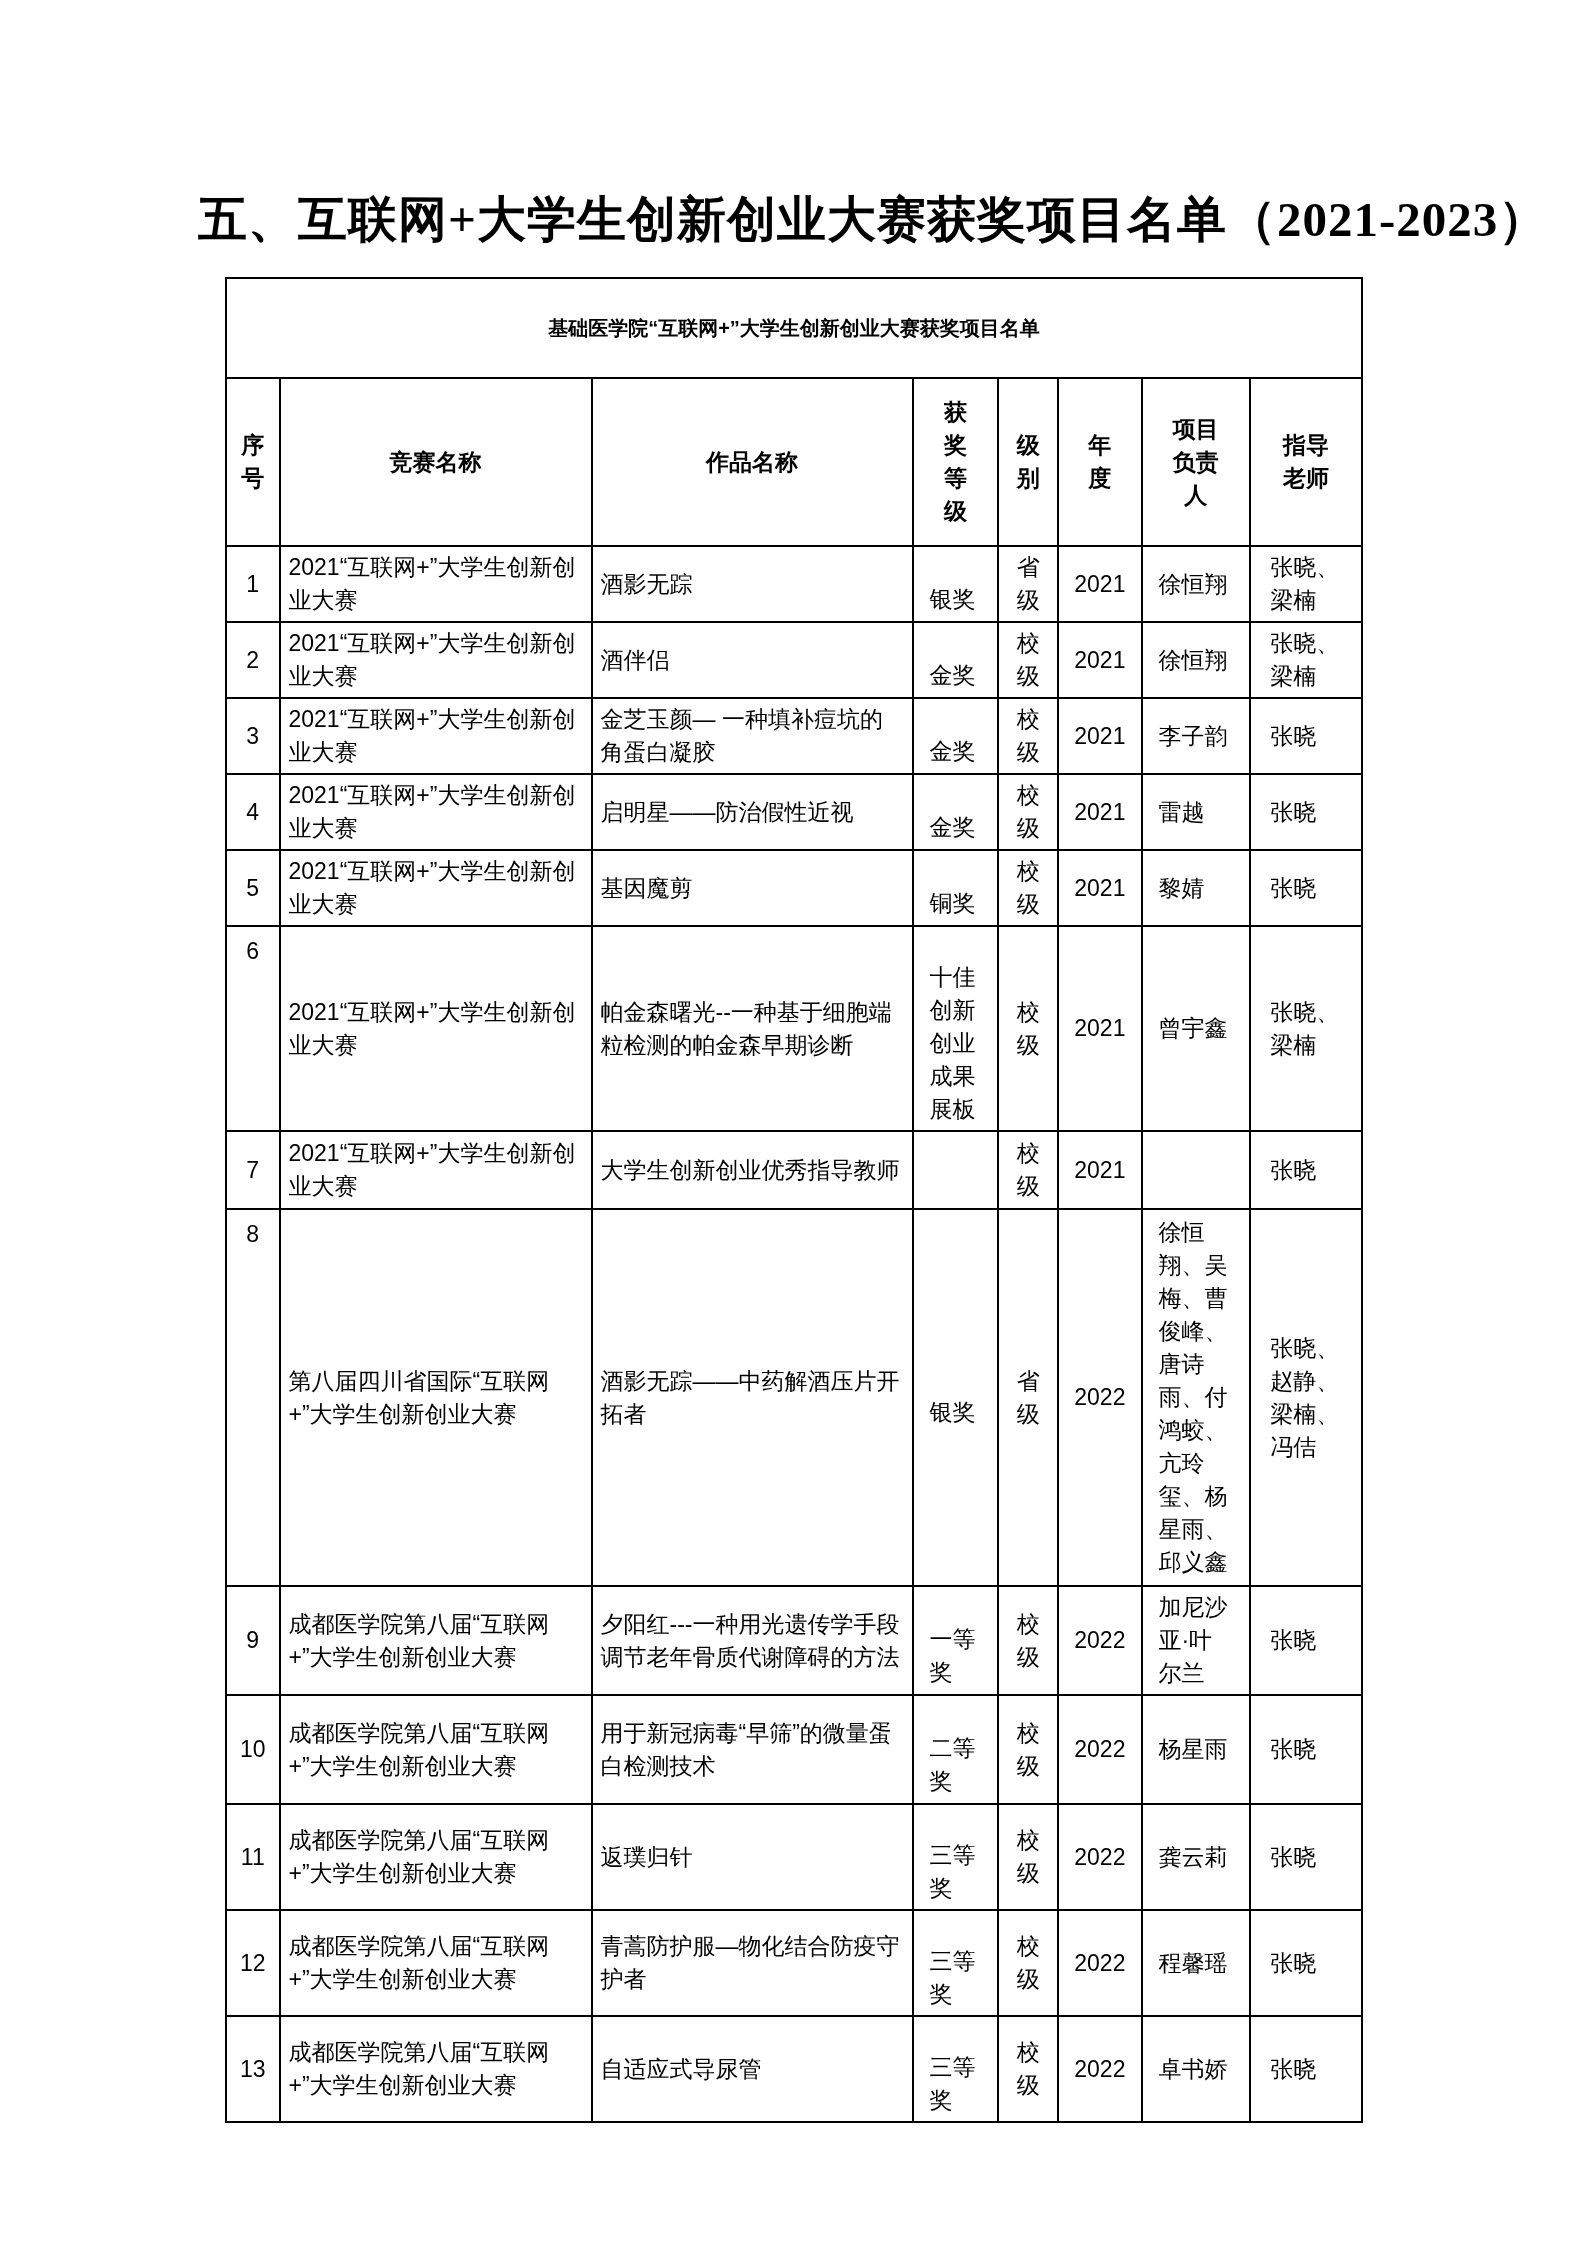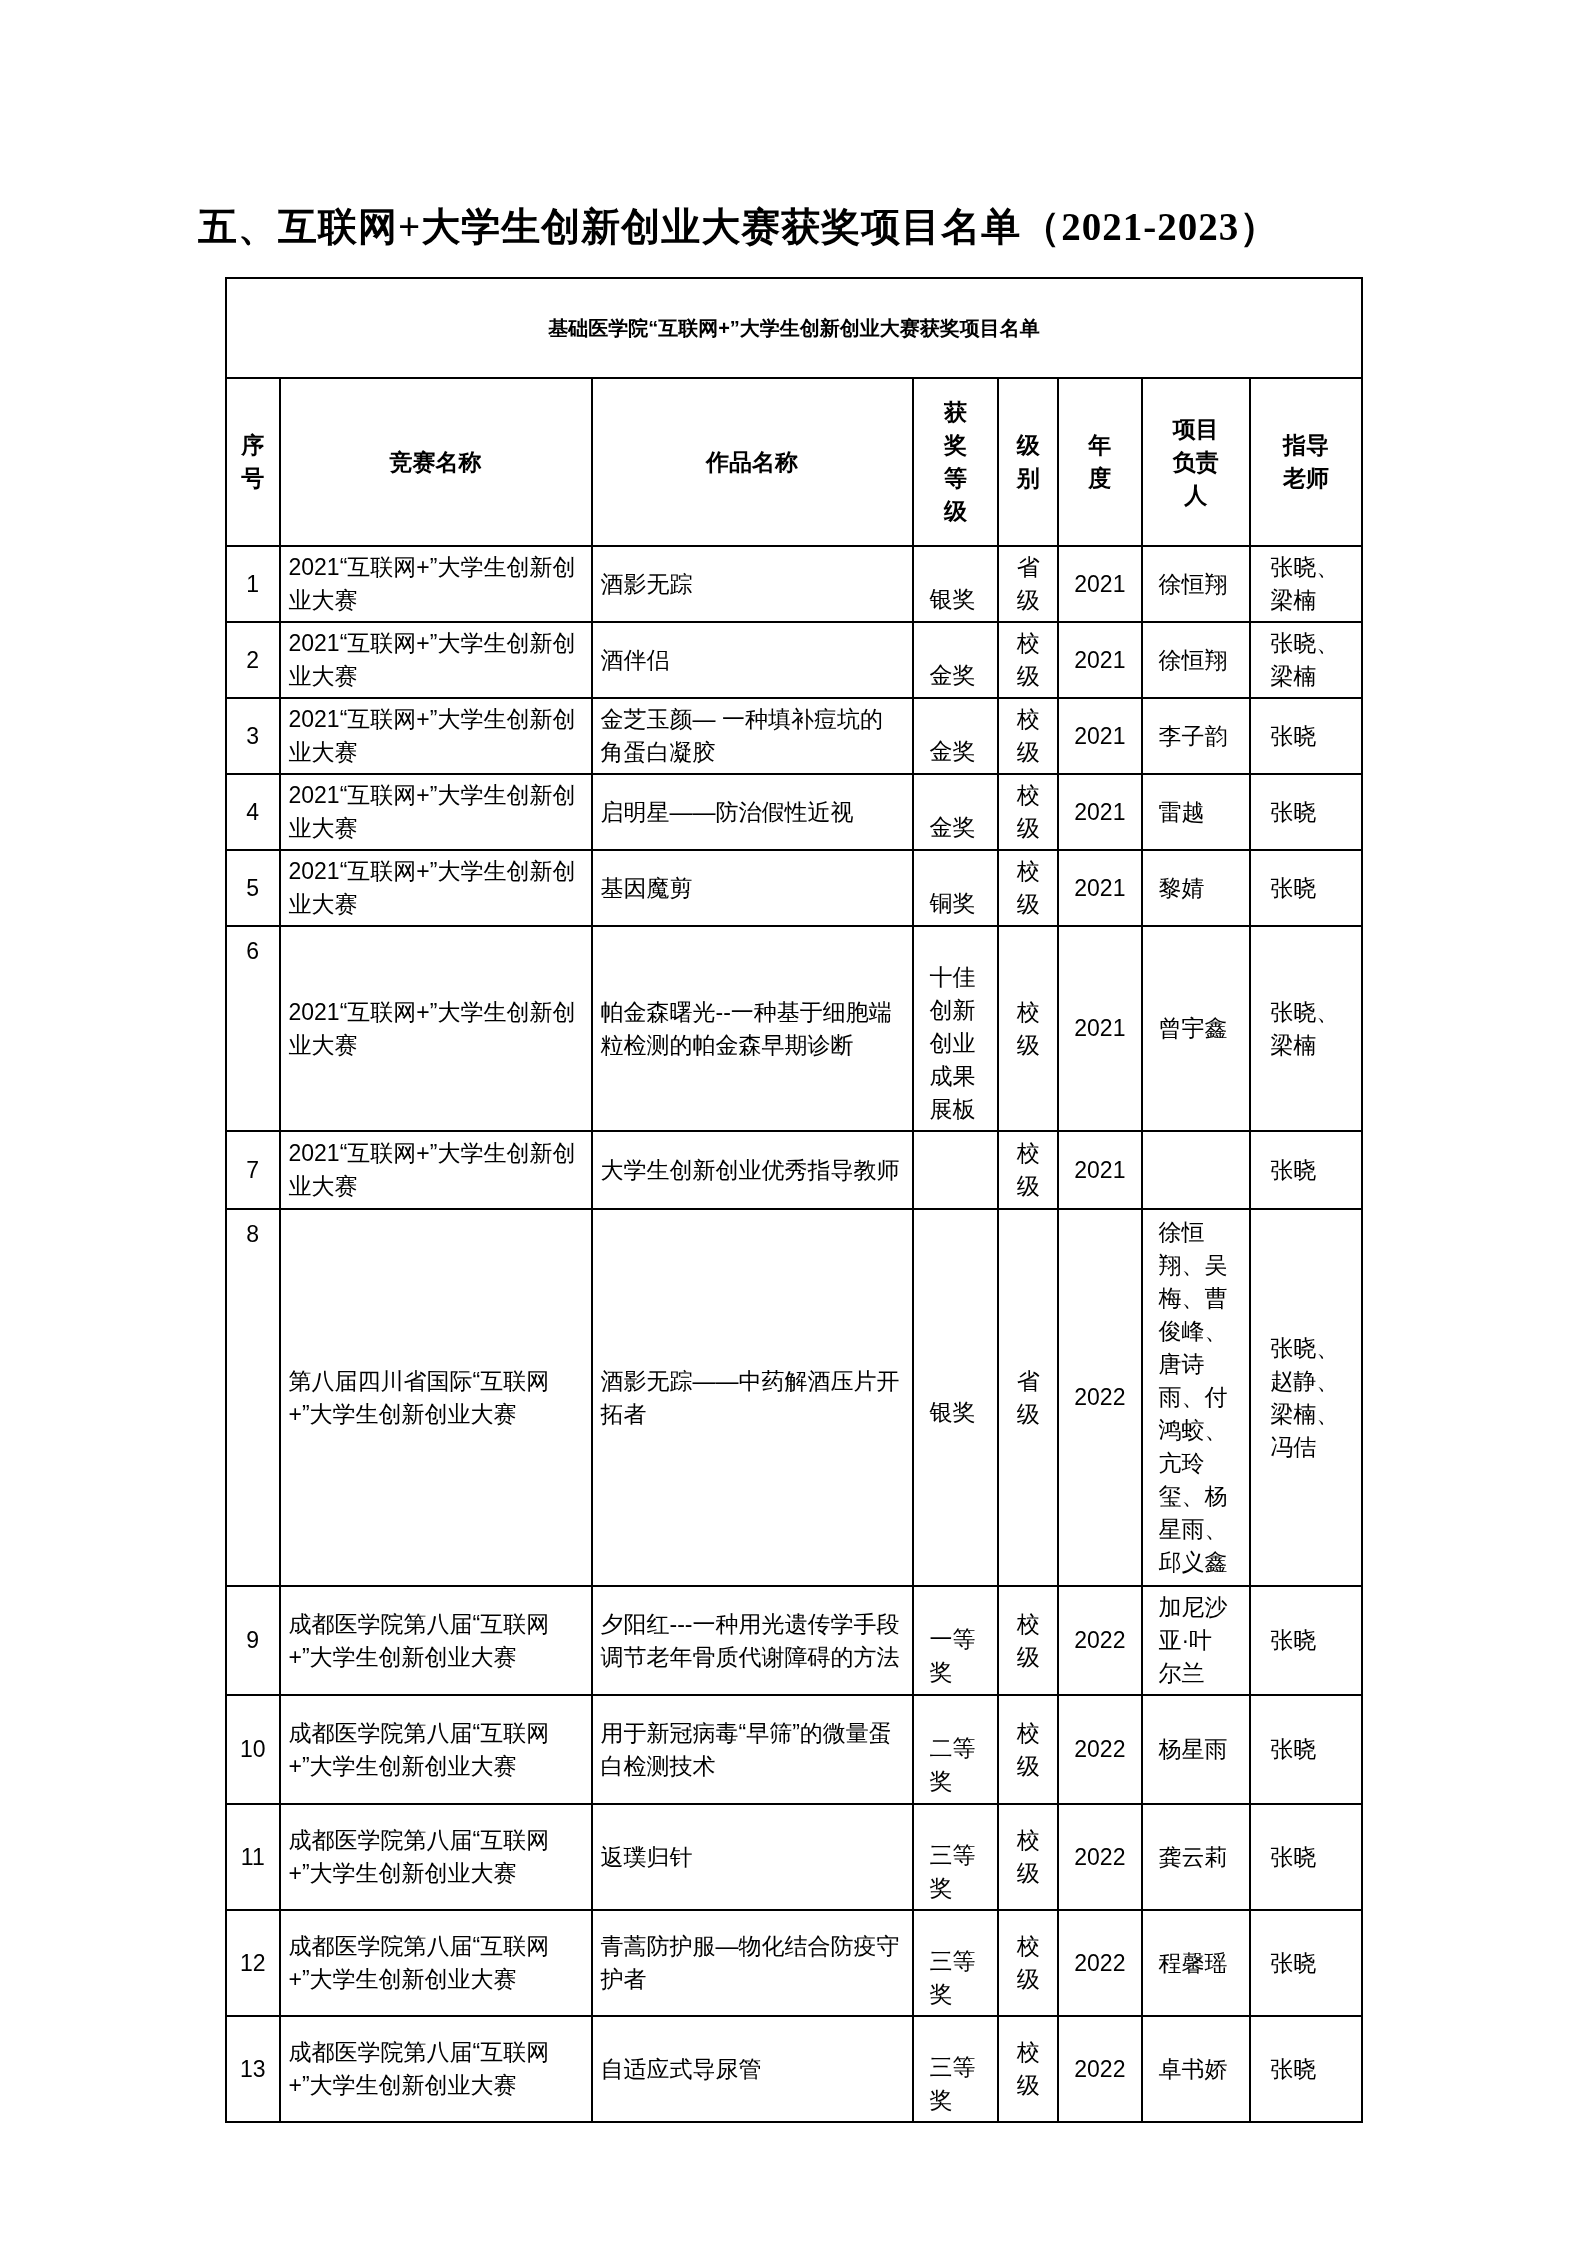--- a/index.html
+++ b/index.html
@@ -7,24 +7,24 @@
     position: relative;
     width: 1587px;
     height: 2245px;
     background: #ffffff;
     color: #000000;
     font-family: "Liberation Sans", "DejaVu Sans", sans-serif;
   }
   .doc-title {
     position: absolute;
     left: 198px;
-    top: 205px;
+    top: 192px;
     font-family: "Liberation Serif", "DejaVu Serif", serif;
     font-weight: bold;
-    font-size: 39px;
+    font-size: 49px;
     line-height: 1.15;
     white-space: nowrap;
     letter-spacing: 1px;
   }
   table.awards {
     position: absolute;
     left: 225px;
     top: 277px;
     width: 1138px;
     border-collapse: collapse;

